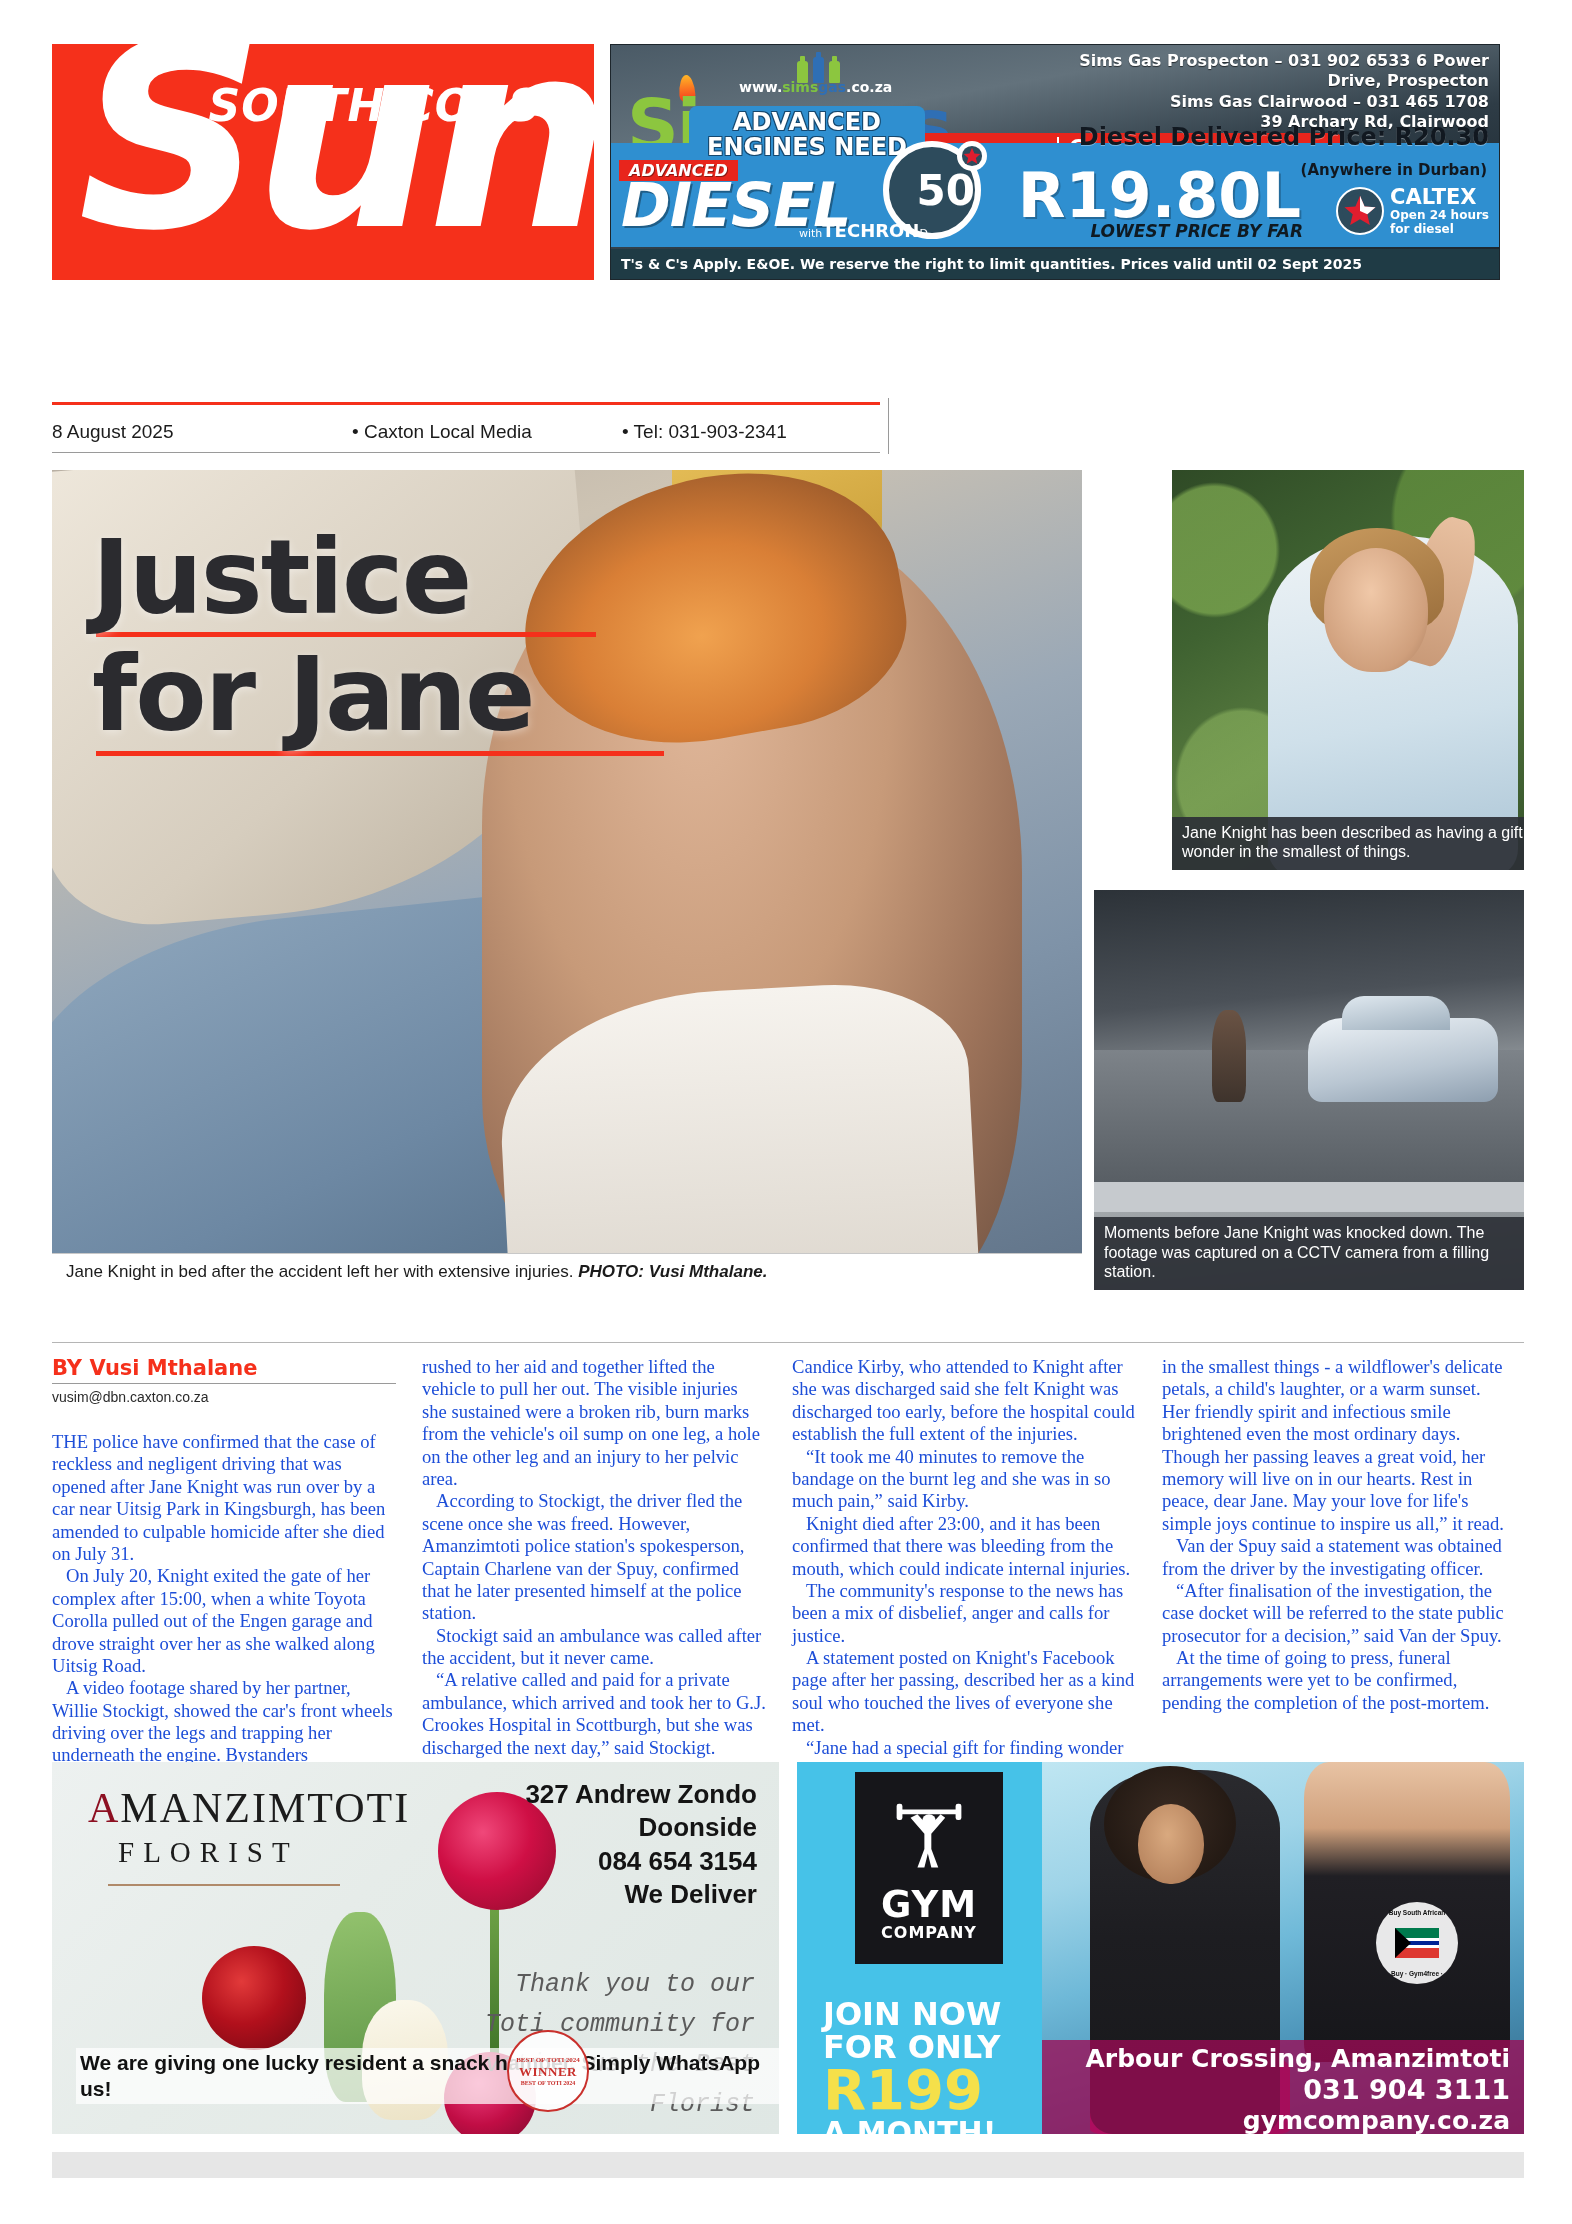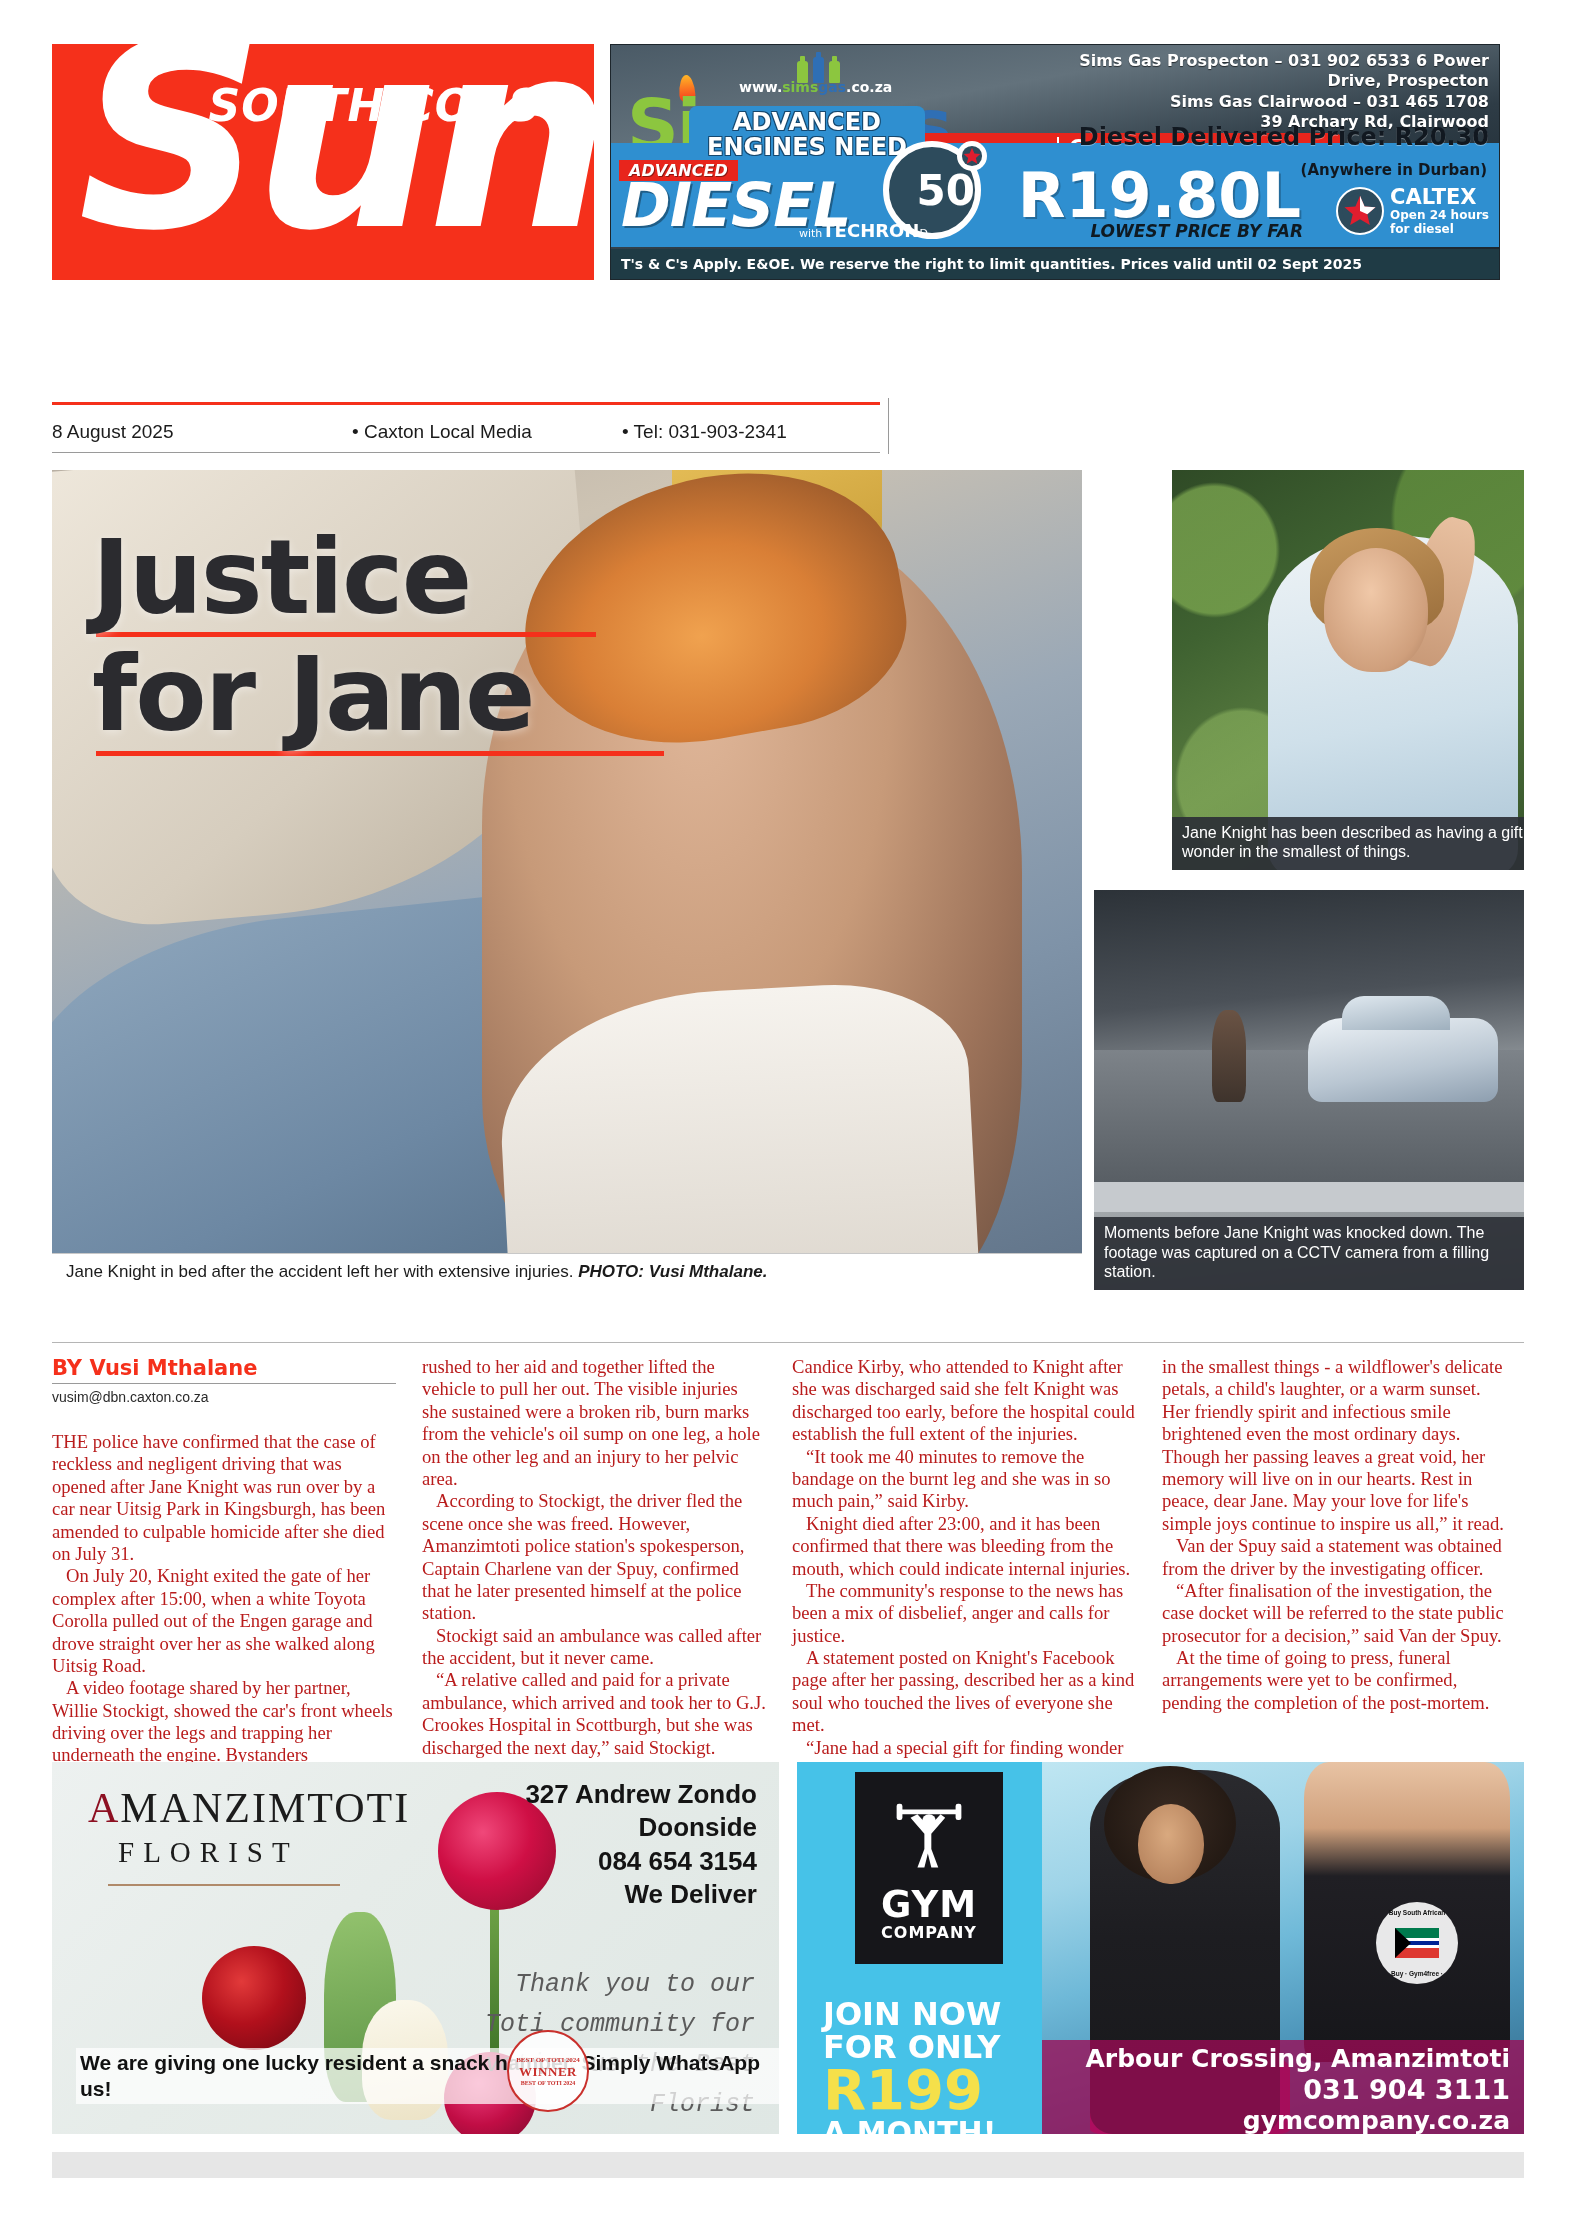--- a/index.html
+++ b/index.html
@@ -490,21 +490,21 @@
   .byline-rule { height: 1px; background: #9a9a9a; margin-bottom: 5px; }
   .email {
     font-family: "Liberation Sans", sans-serif;
     font-size: 14px; color: #2a2a2a;
     margin-bottom: 26px;
   }
   .body p {
     font-family: "Liberation Serif", serif;
     font-size: 18.6px;
     line-height: 1.205;
-    color: #b91c1c;
+    color: #1d4ed8;
     text-indent: 14px;
     margin: 0;
     hyphens: none;
   }
   .body p.first { text-indent: 0; }
 
   
   .ads {
     position: absolute; left: 52px; top: 1762px;
     width: 1472px; height: 372px;

